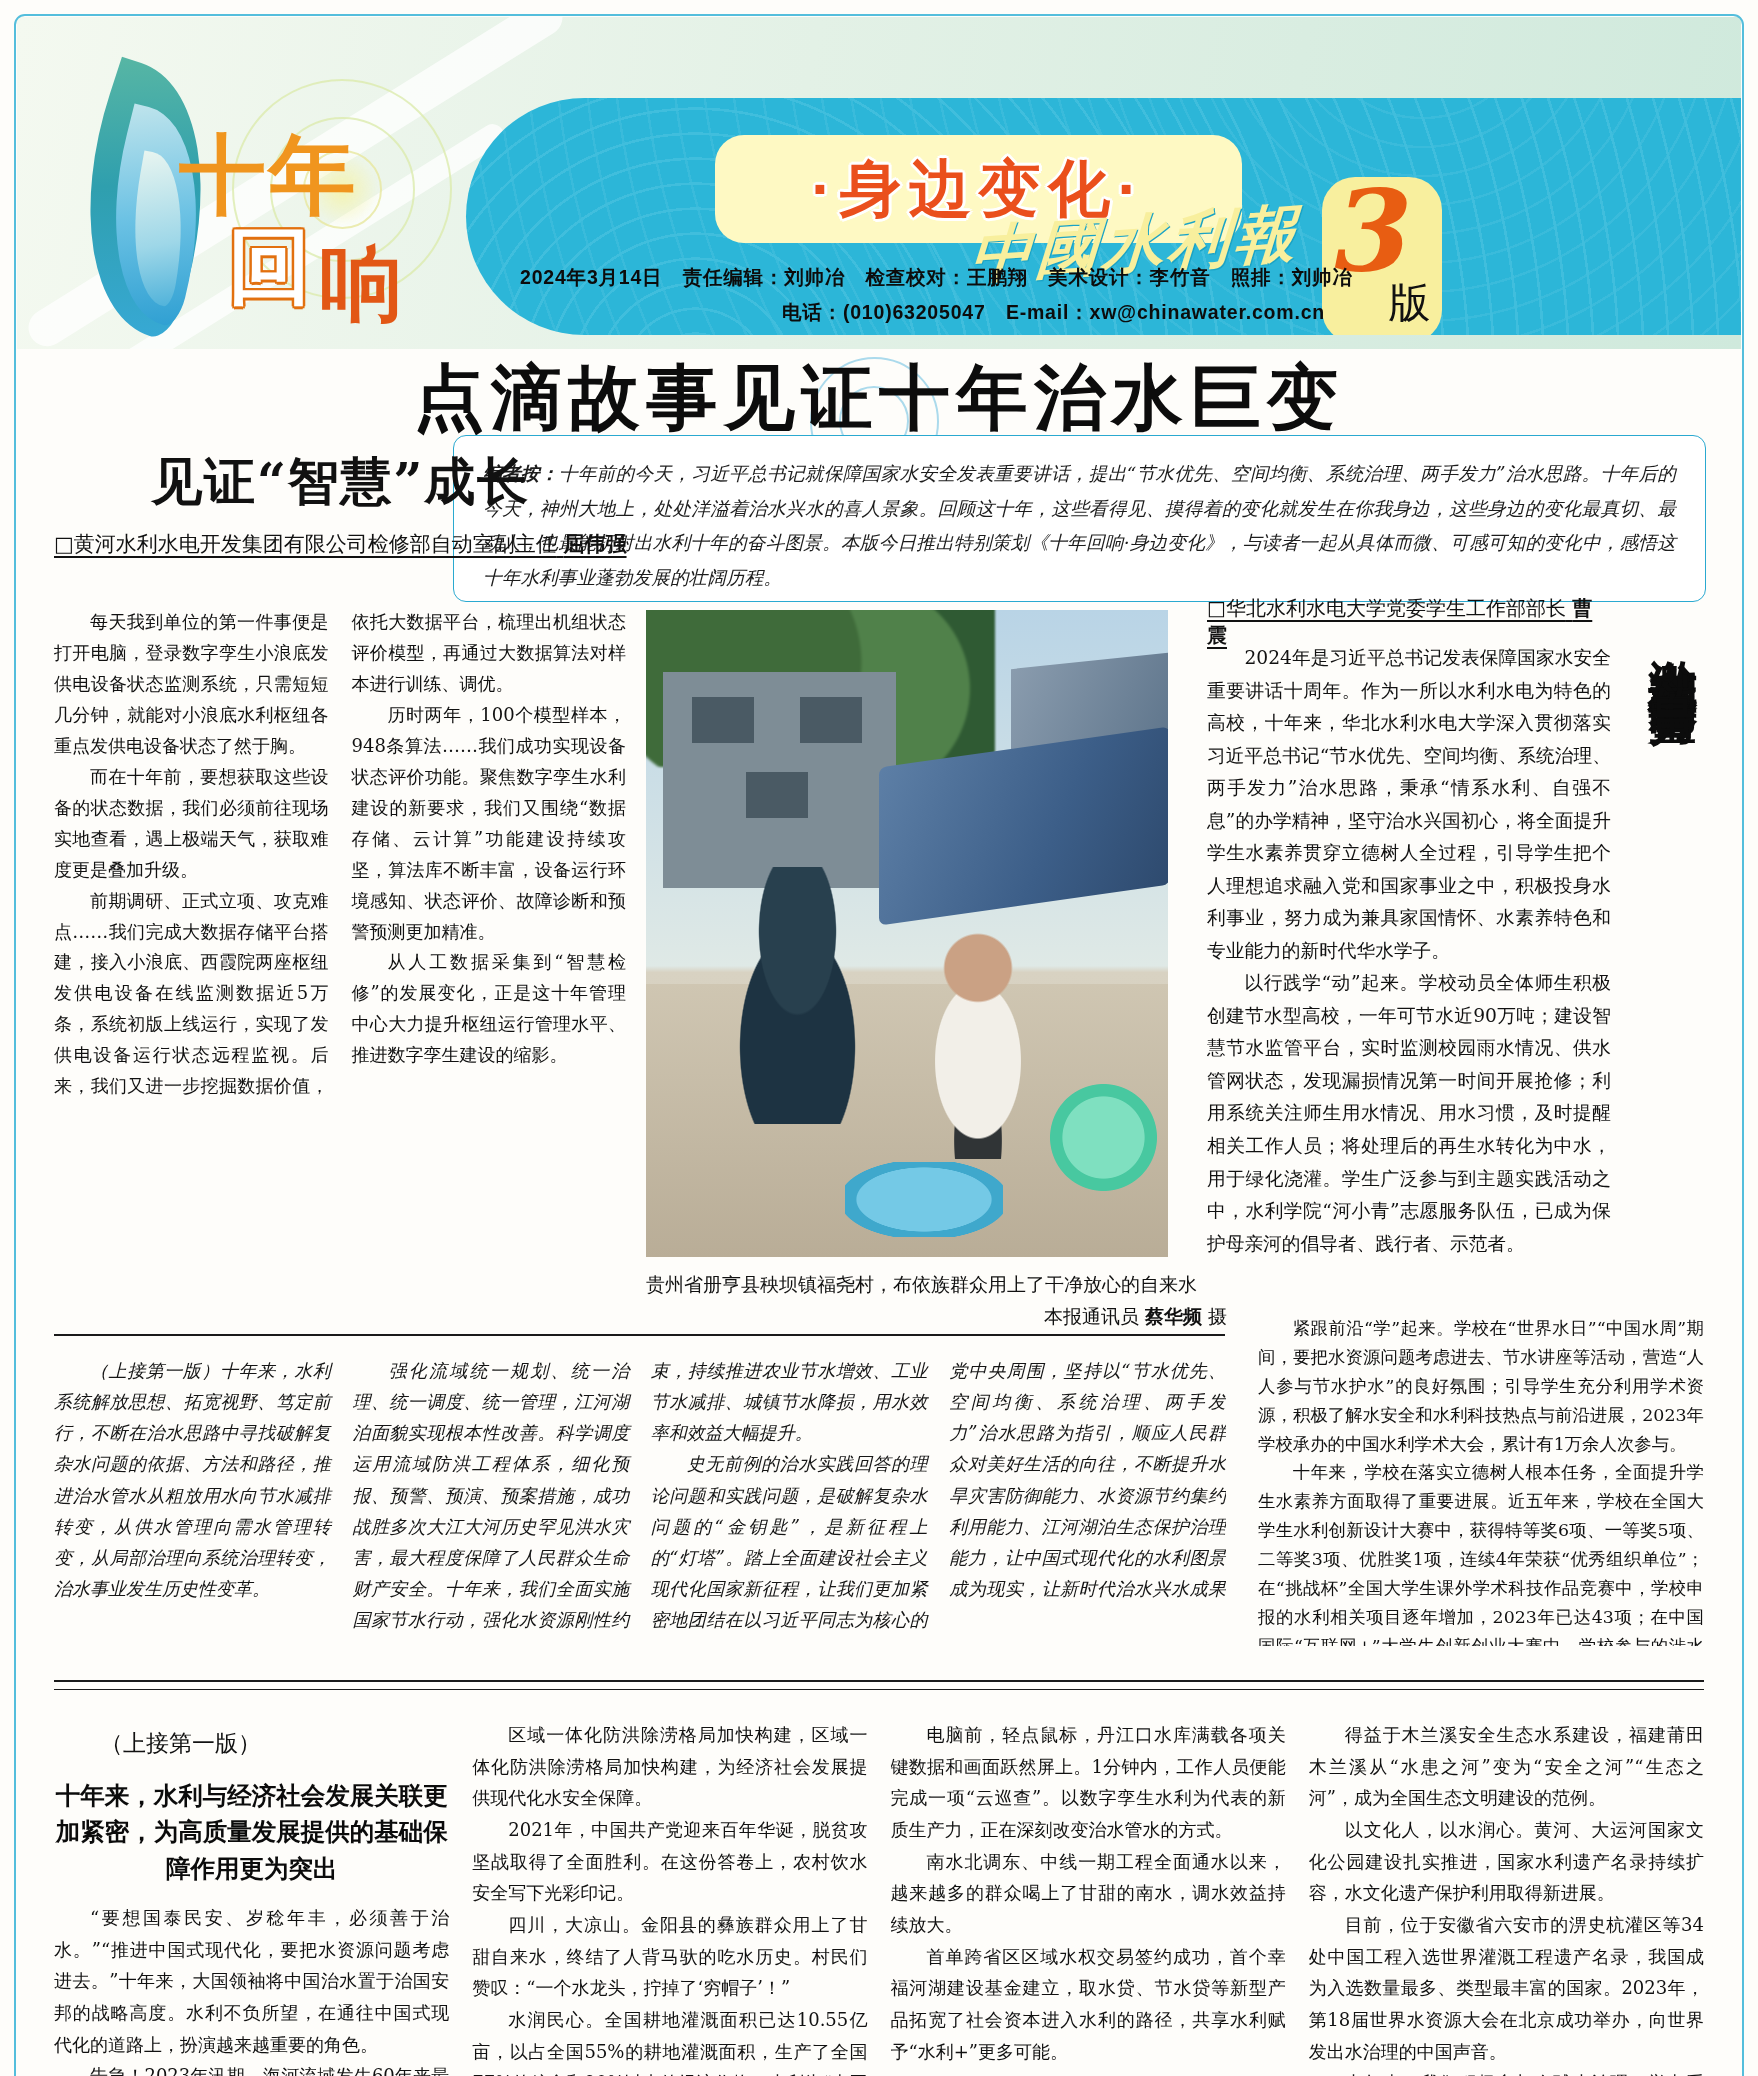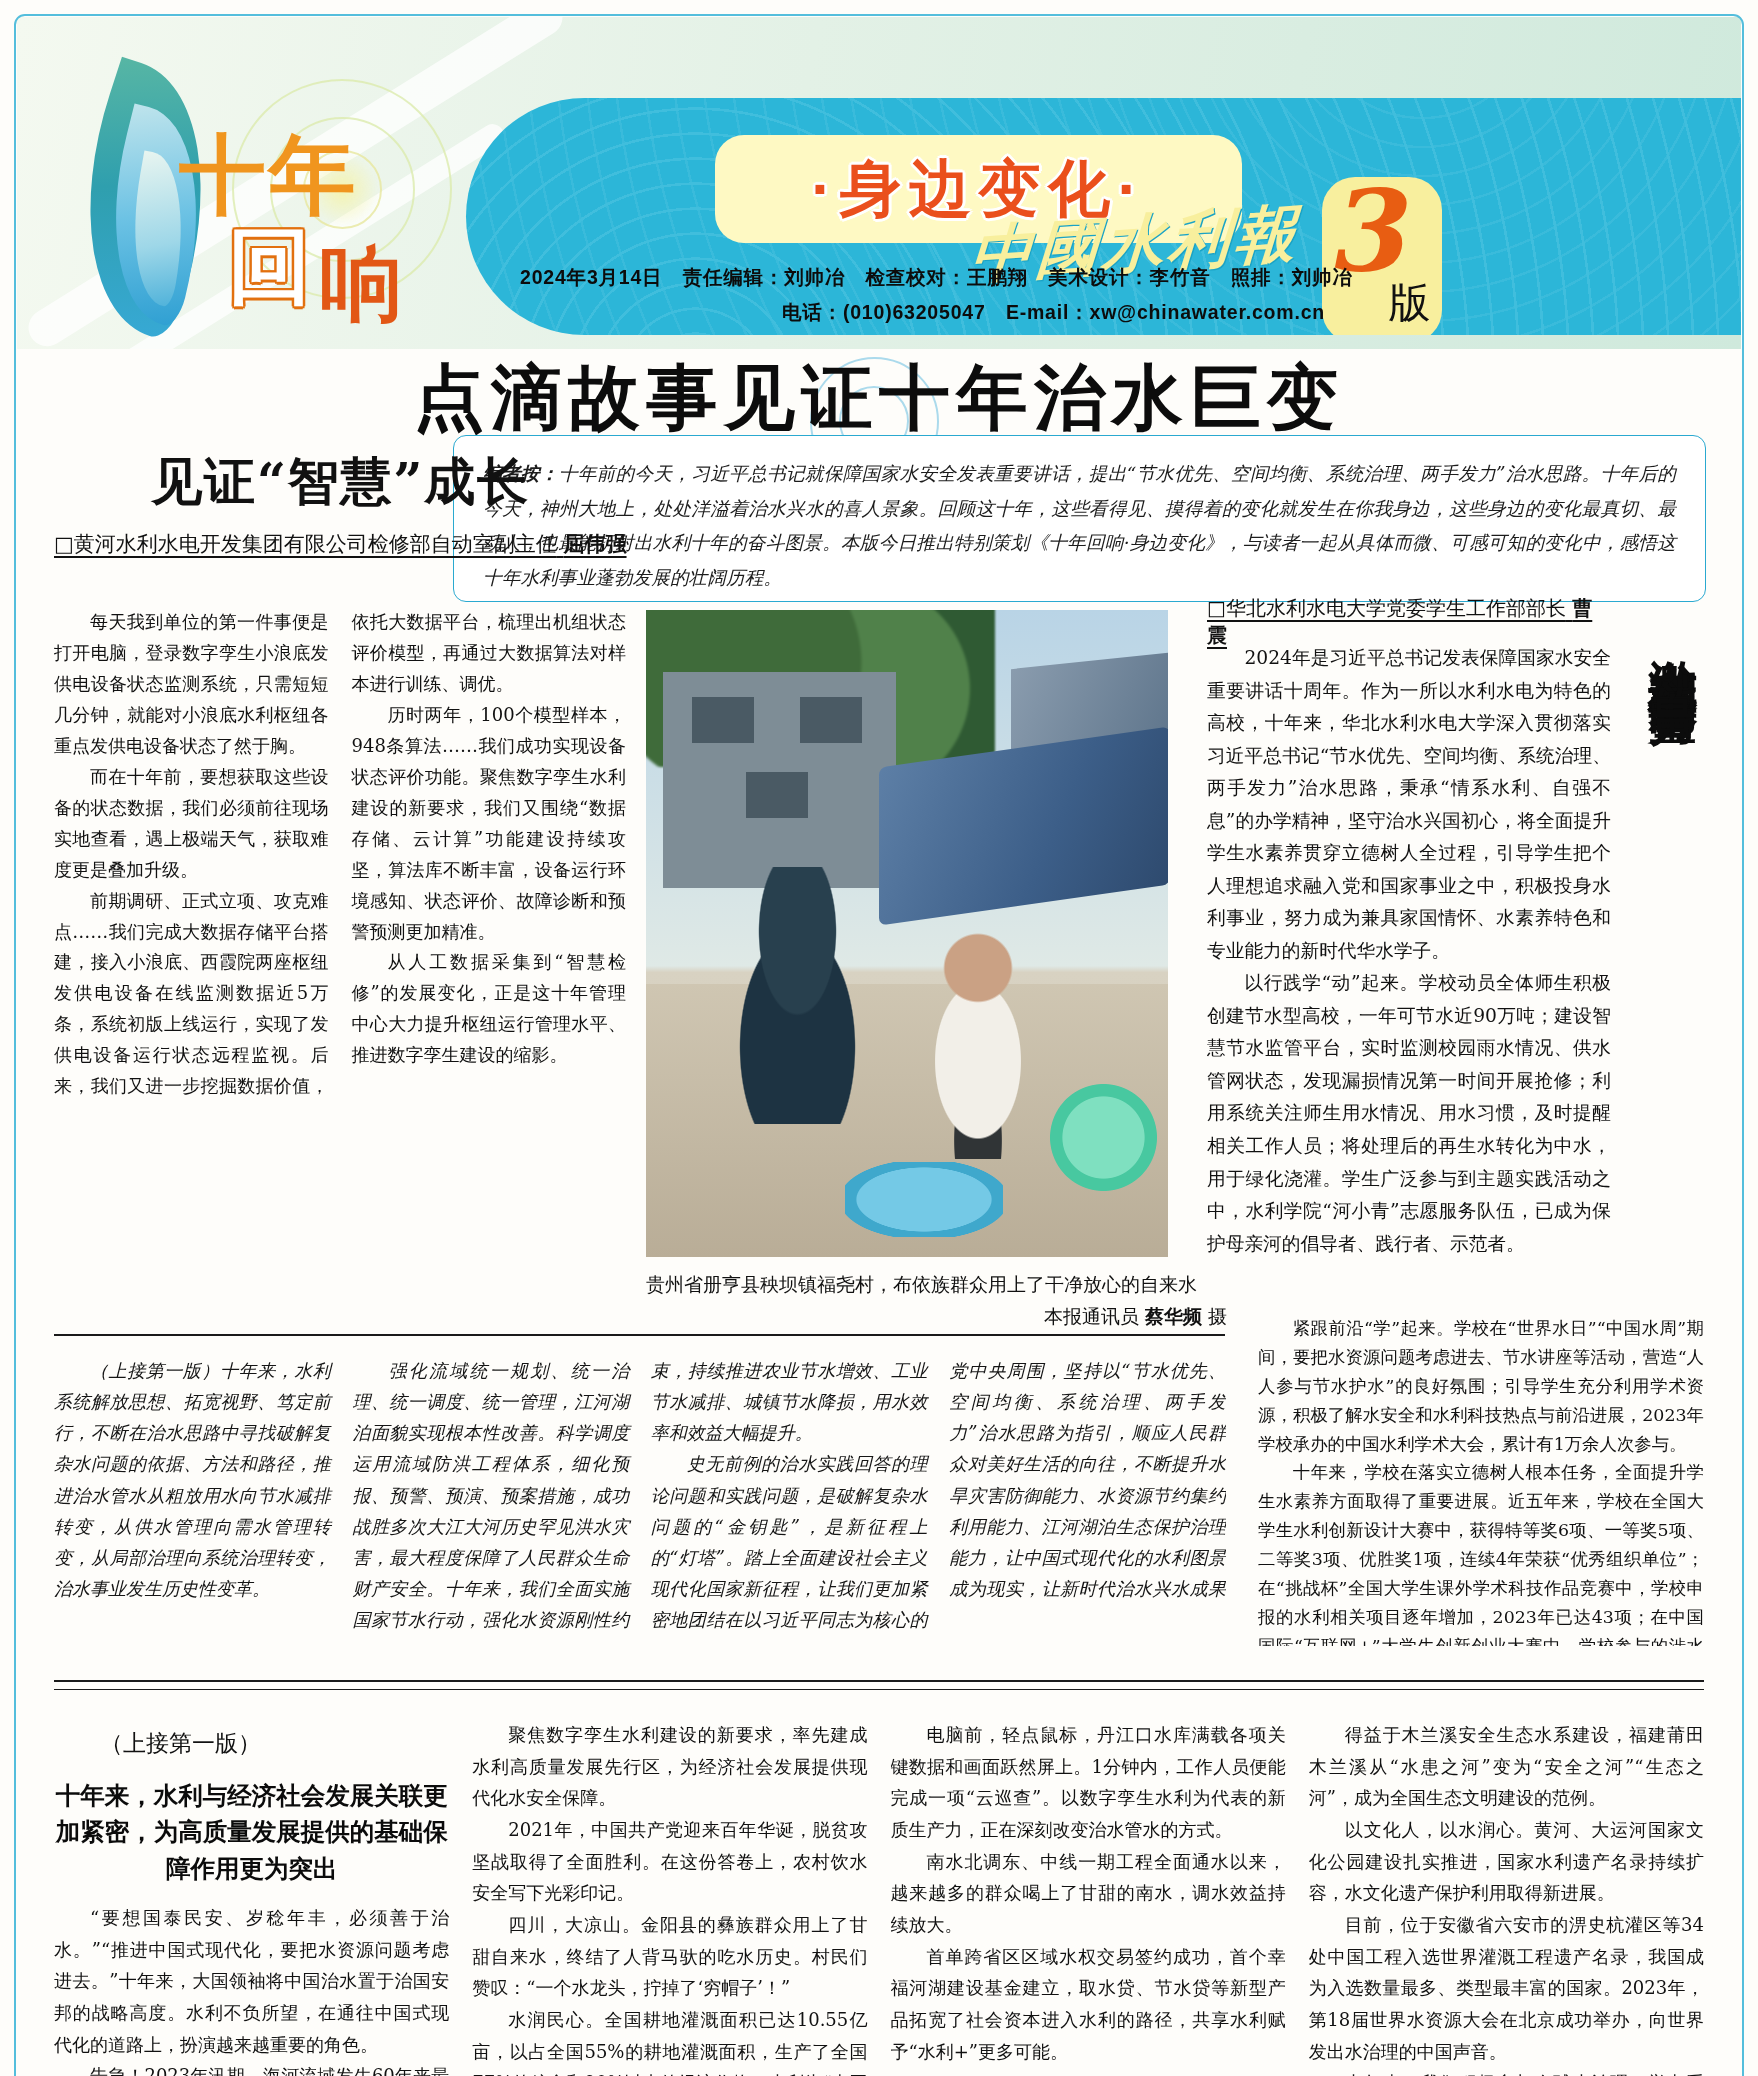--- a/index.html
+++ b/index.html
@@ -230,21 +230,21 @@
     <div class="bcol">
       <p class="contlabel">（上接第一版）</p>
       <p class="bsub">十年来，水利与经济社会发展关联更加紧密，为高质量发展提供的基础保障作用更为突出</p>
       <div>
           <p>“要想国泰民安、岁稔年丰，必须善于治水。”“推进中国式现代化，要把水资源问题考虑进去。”十年来，大国领袖将中国治水置于治国安邦的战略高度。水利不负所望，在通往中国式现代化的道路上，扮演越来越重要的角色。</p>
           <p>告急！2023年汛期，海河流域发生60年来最大流域性特大洪水。</p>
         </div>
     </div>
     <div class="bcol">
       <div>
-          <p>聚焦数字孪生水利建设的新要求，率先建成水利高质量发展先行区，为经济社会发展提供现代化水安全保障。</p>
+          <p>区域一体化防洪除涝格局加快构建，区域一体化防洪除涝格局加快构建，为经济社会发展提供现代化水安全保障。</p>
           <p>2021年，中国共产党迎来百年华诞，脱贫攻坚战取得了全面胜利。在这份答卷上，农村饮水安全写下光彩印记。</p>
           <p>四川，大凉山。金阳县的彝族群众用上了甘甜自来水，终结了人背马驮的吃水历史。村民们赞叹：“一个水龙头，拧掉了‘穷帽子’！”</p>
           <p>水润民心。全国耕地灌溉面积已达10.55亿亩，以占全国55%的耕地灌溉面积，生产了全国77%的粮食和90%以上的经济作物。水利为“中国人的饭碗任何时候都要牢牢端在自己手上”作出突出贡献。</p>
         </div>
 
     </div>
     <div class="bcol">
       <div>
           <p>电脑前，轻点鼠标，丹江口水库满载各项关键数据和画面跃然屏上。1分钟内，工作人员便能完成一项“云巡查”。以数字孪生水利为代表的新质生产力，正在深刻改变治水管水的方式。</p>
           <p>南水北调东、中线一期工程全面通水以来，越来越多的群众喝上了甘甜的南水，调水效益持续放大。</p>

